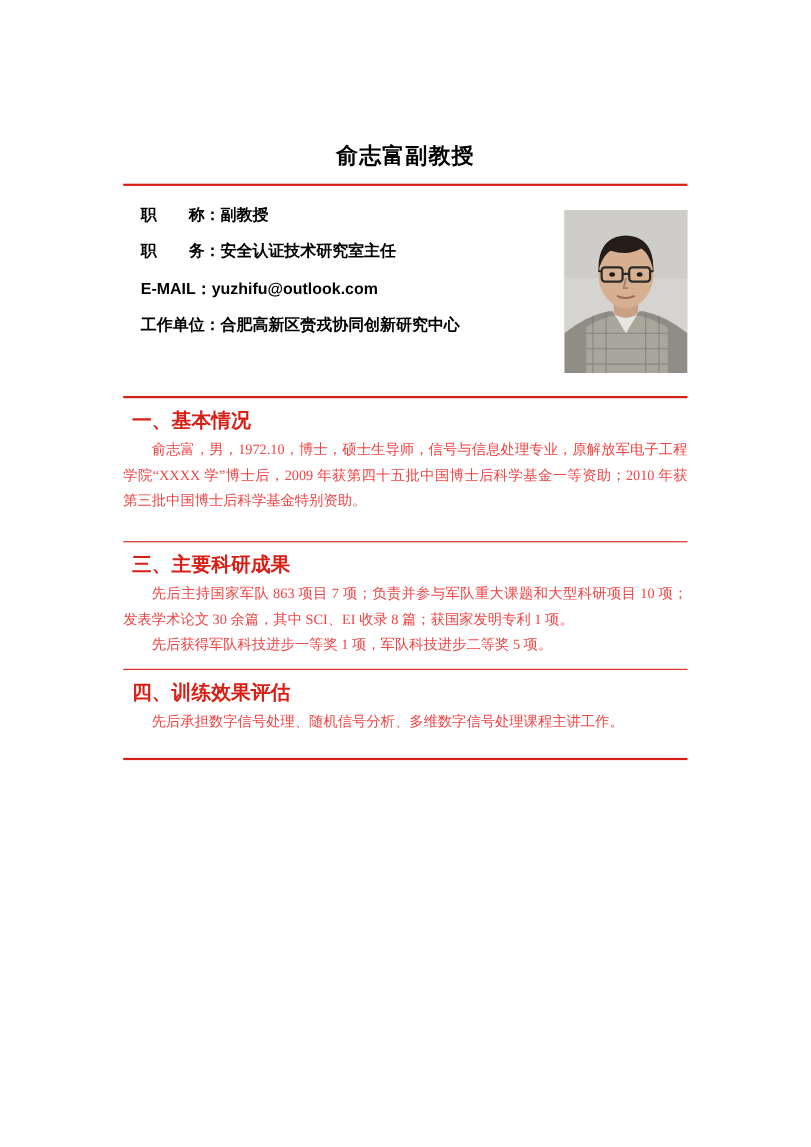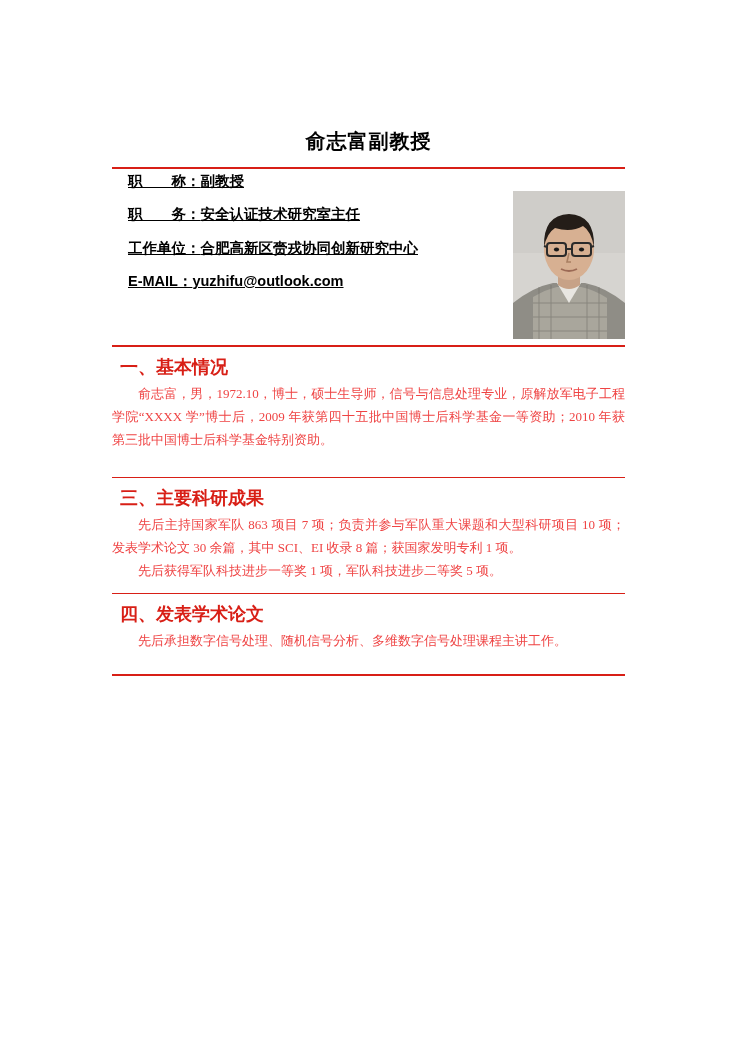--- a/index.html
+++ b/index.html
@@ -42,23 +42,22 @@
   }
   .rule-thin {
     border: 0;
     border-top: 1.6px solid #d81f16;
     margin: 0;
     height: 0;
   }
   
   .header-block {
     position: relative;
-    padding-top: 4px;
+    padding-top: 19px;
     min-height: 160px;
-    text-decoration: underline;
   }
   .info-lines {
     width: 395px;
   }
   .info-line {
     font-family: "Liberation Sans", "DejaVu Sans", sans-serif;
     font-weight: bold;
     font-size: 14.5px;
     color: #000;
     margin: 0 0 16px 0;
@@ -114,24 +113,24 @@
 
   <div class="header-block">
     <div class="info-lines">
       <div class="info-line">
         <span>职　　称：</span><span>副教授</span>
       </div>
       <div class="info-line">
         <span>职　　务：</span><span>安全认证技术研究室主任</span>
       </div>
       <div class="info-line">
+        <span>E-MAIL：</span><span>yuzhifu@outlook.com</span>
+      </div>
+      <div class="info-line">
         <span>工作单位：</span><span>合肥高新区赍戎协同创新研究中心</span>
-      </div>
-      <div class="info-line">
-        <span>E-MAIL：</span><span>yuzhifu@outlook.com</span>
       </div>
     </div>
 
     <div class="photo-frame">
       <svg class="photo-svg" width="112" height="148" viewBox="0 0 112 148">
         <rect x="0" y="0" width="112" height="148" fill="#d6d4d0"></rect>
         <rect x="0" y="0" width="112" height="62" fill="#cfcdc9"></rect>
 
         <path d="M0 148 L0 112 Q20 96 40 92 L72 92 Q92 96 112 112 L112 148 Z" fill="#8f8d86"></path>
         <path d="M20 148 L20 106 Q34 98 44 96 L68 96 Q82 99 94 107 L94 148 Z" fill="#a9a69c"></path>
@@ -187,21 +186,21 @@
     <div class="sec-head">三、主要科研成果</div>
     <div class="sec-body">
       <p>先后主持国家军队 863 项目 7 项；负责并参与军队重大课题和大型科研项目 10 项；发表学术论文 30 余篇，其中 SCI、EI 收录 8 篇；获国家发明专利 1 项。</p>
       <p>先后获得军队科技进步一等奖 1 项，军队科技进步二等奖 5 项。</p>
     </div>
     <div class="spacer-sm"></div>
     <hr class="rule-thin">
   </div>
 
   <div class="section">
-    <div class="sec-head">四、发表学术论文</div>
+    <div class="sec-head">四、训练效果评估</div>
     <div class="sec-body">
       <p>先后承担数字信号处理、随机信号分析、多维数字信号处理课程主讲工作。</p>
     </div>
     <div class="spacer-sm"></div>
     <hr class="rule-thick">
   </div>
 
 </div>
 
 </body></html>

